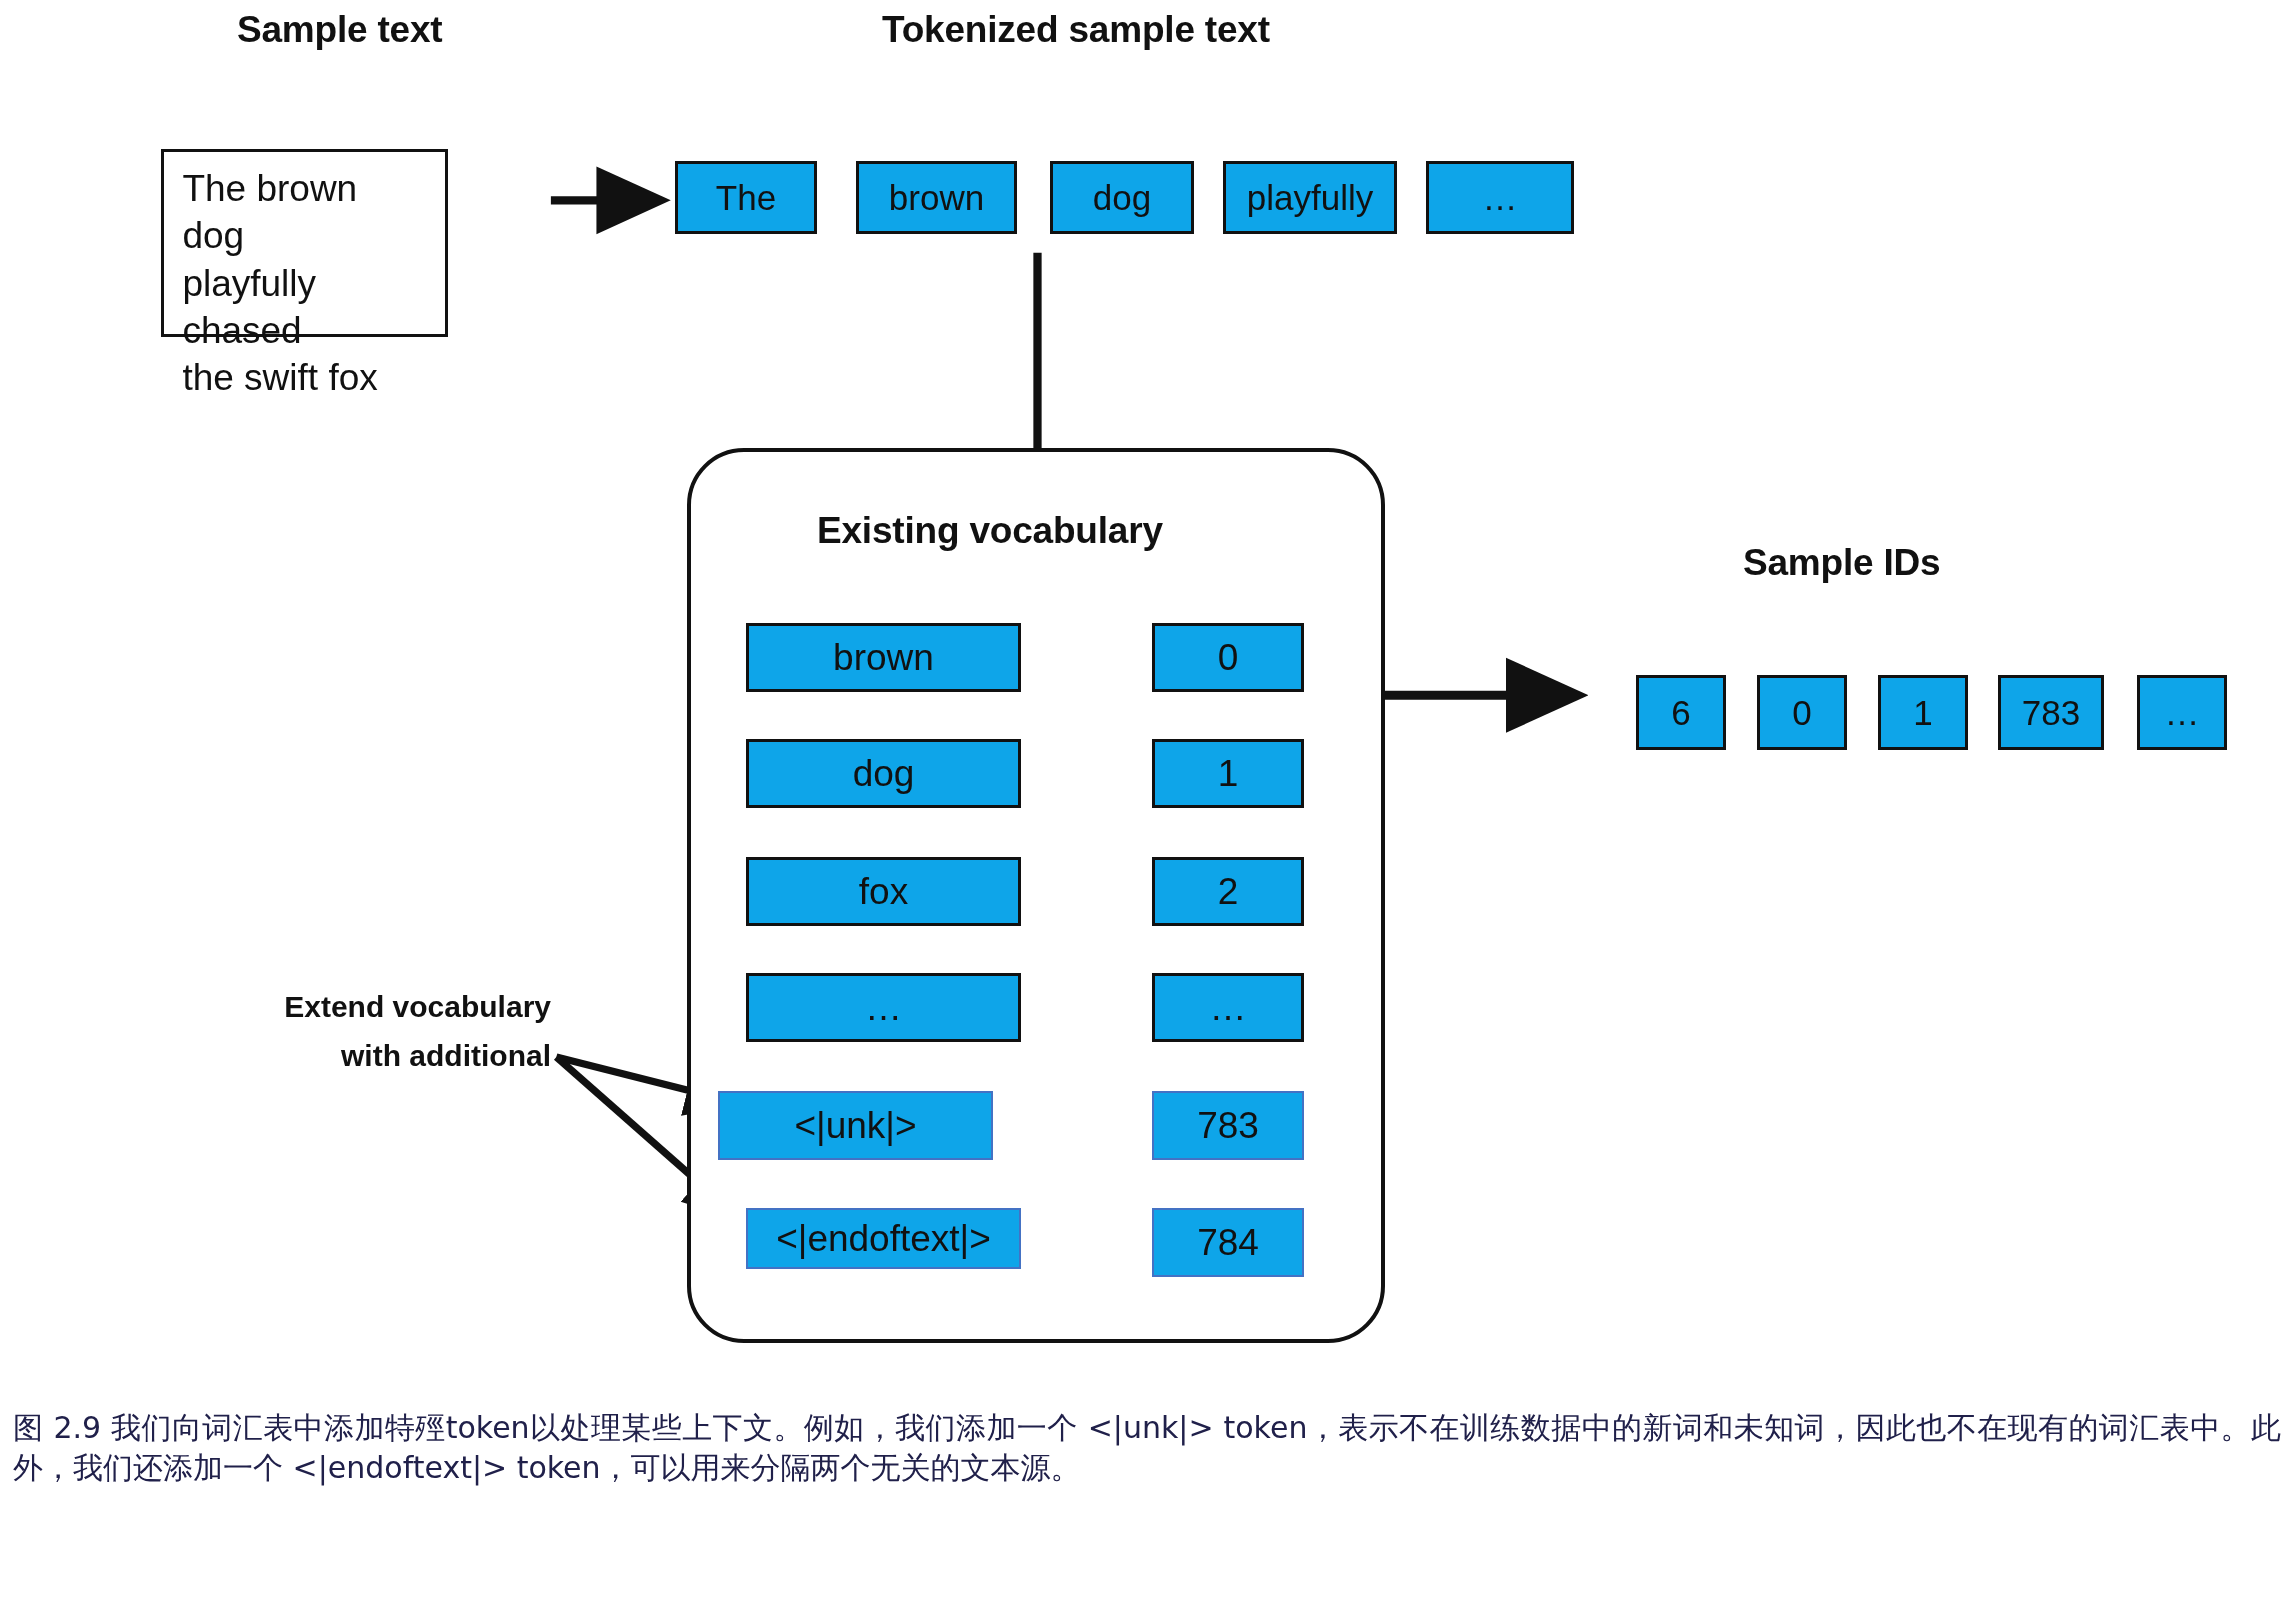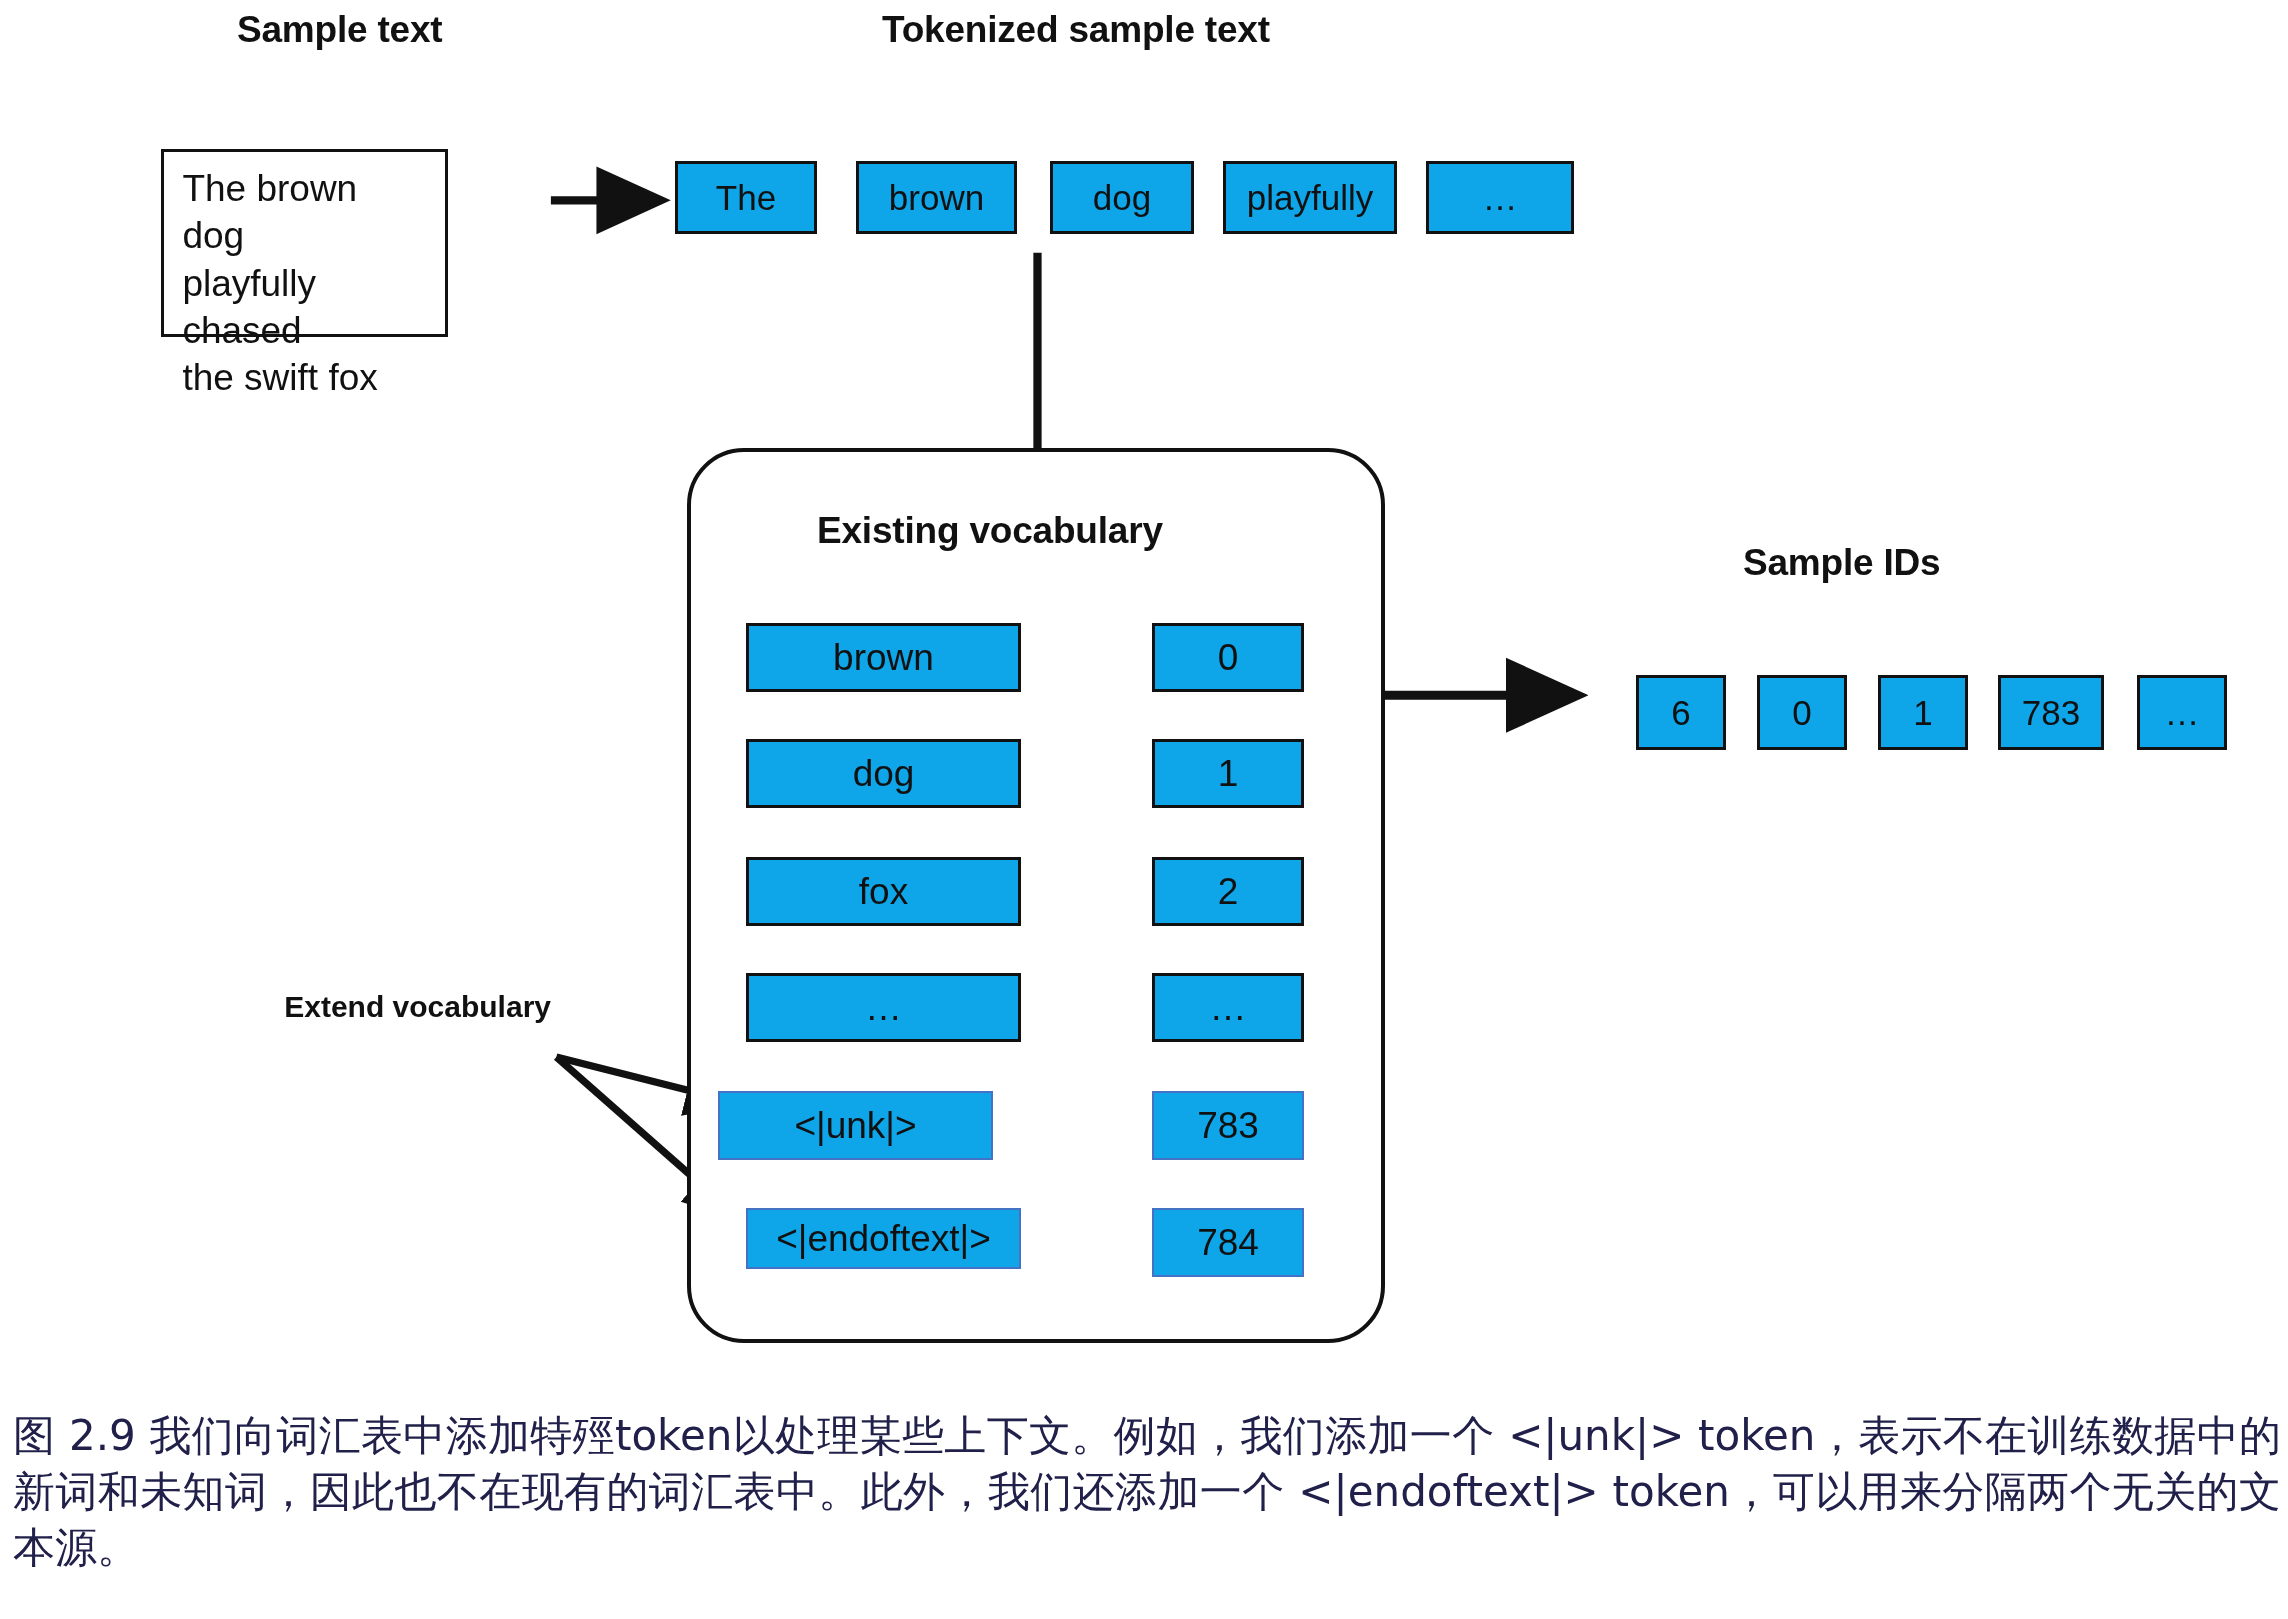--- a/index.html
+++ b/index.html
@@ -82,21 +82,21 @@
     color: #111111;
     white-space: nowrap;
   }
 
   
   .caption {
     position: absolute;
     left: 13px;
     top: 1408px;
     width: 2268px;
-    font-size: 42px;
+    font-size: 30px;
     line-height: 1.33;
     color: #20204a;
     text-align: justify;
     font-family: "DejaVu Sans", "Liberation Sans", sans-serif;
   }
 
   svg.overlay {
     position: absolute;
     left: 0;
     top: 0;
@@ -170,20 +170,21 @@
 
 <div class="abs box vocab-id" style="left:1152px; top:623px; width:152px; height:69px;">0</div>
 <div class="abs box vocab-id" style="left:1152px; top:739px; width:152px; height:69px;">1</div>
 <div class="abs box vocab-id" style="left:1152px; top:857px; width:152px; height:69px;">2</div>
 <div class="abs box vocab-id" style="left:1152px; top:973px; width:152px; height:69px;">…</div>
 <div class="abs box vocab-id blue" style="left:1152px; top:1091px; width:152px; height:69px;">783</div>
 <div class="abs box vocab-id blue" style="left:1152px; top:1208px; width:152px; height:69px;">784</div>
 
 <div class="abs annot" style="left:184px; top:983px; width:367px;">
   <div>Extend vocabulary</div>
+  <div>with additional</div>
 </div>
 
 <div class="abs box id-box" style="left:1636px; top:675px; width:90px; height:75px;">6</div>
 <div class="abs box id-box" style="left:1757px; top:675px; width:90px; height:75px;">0</div>
 <div class="abs box id-box" style="left:1878px; top:675px; width:90px; height:75px;">1</div>
 <div class="abs box id-box" style="left:1998px; top:675px; width:106px; height:75px;">783</div>
 <div class="abs box id-box" style="left:2137px; top:675px; width:90px; height:75px;">…</div>
 
 <div class="caption">图 2.9 我们向词汇表中添加特殌token以处理某些上下文。例如，我们添加一个 &lt;|unk|&gt; token，表示不在训练数据中的新词和未知词，因此也不在现有的词汇表中。此外，我们还添加一个 &lt;|endoftext|&gt; token，可以用来分隔两个无关的文本源。</div>
 

